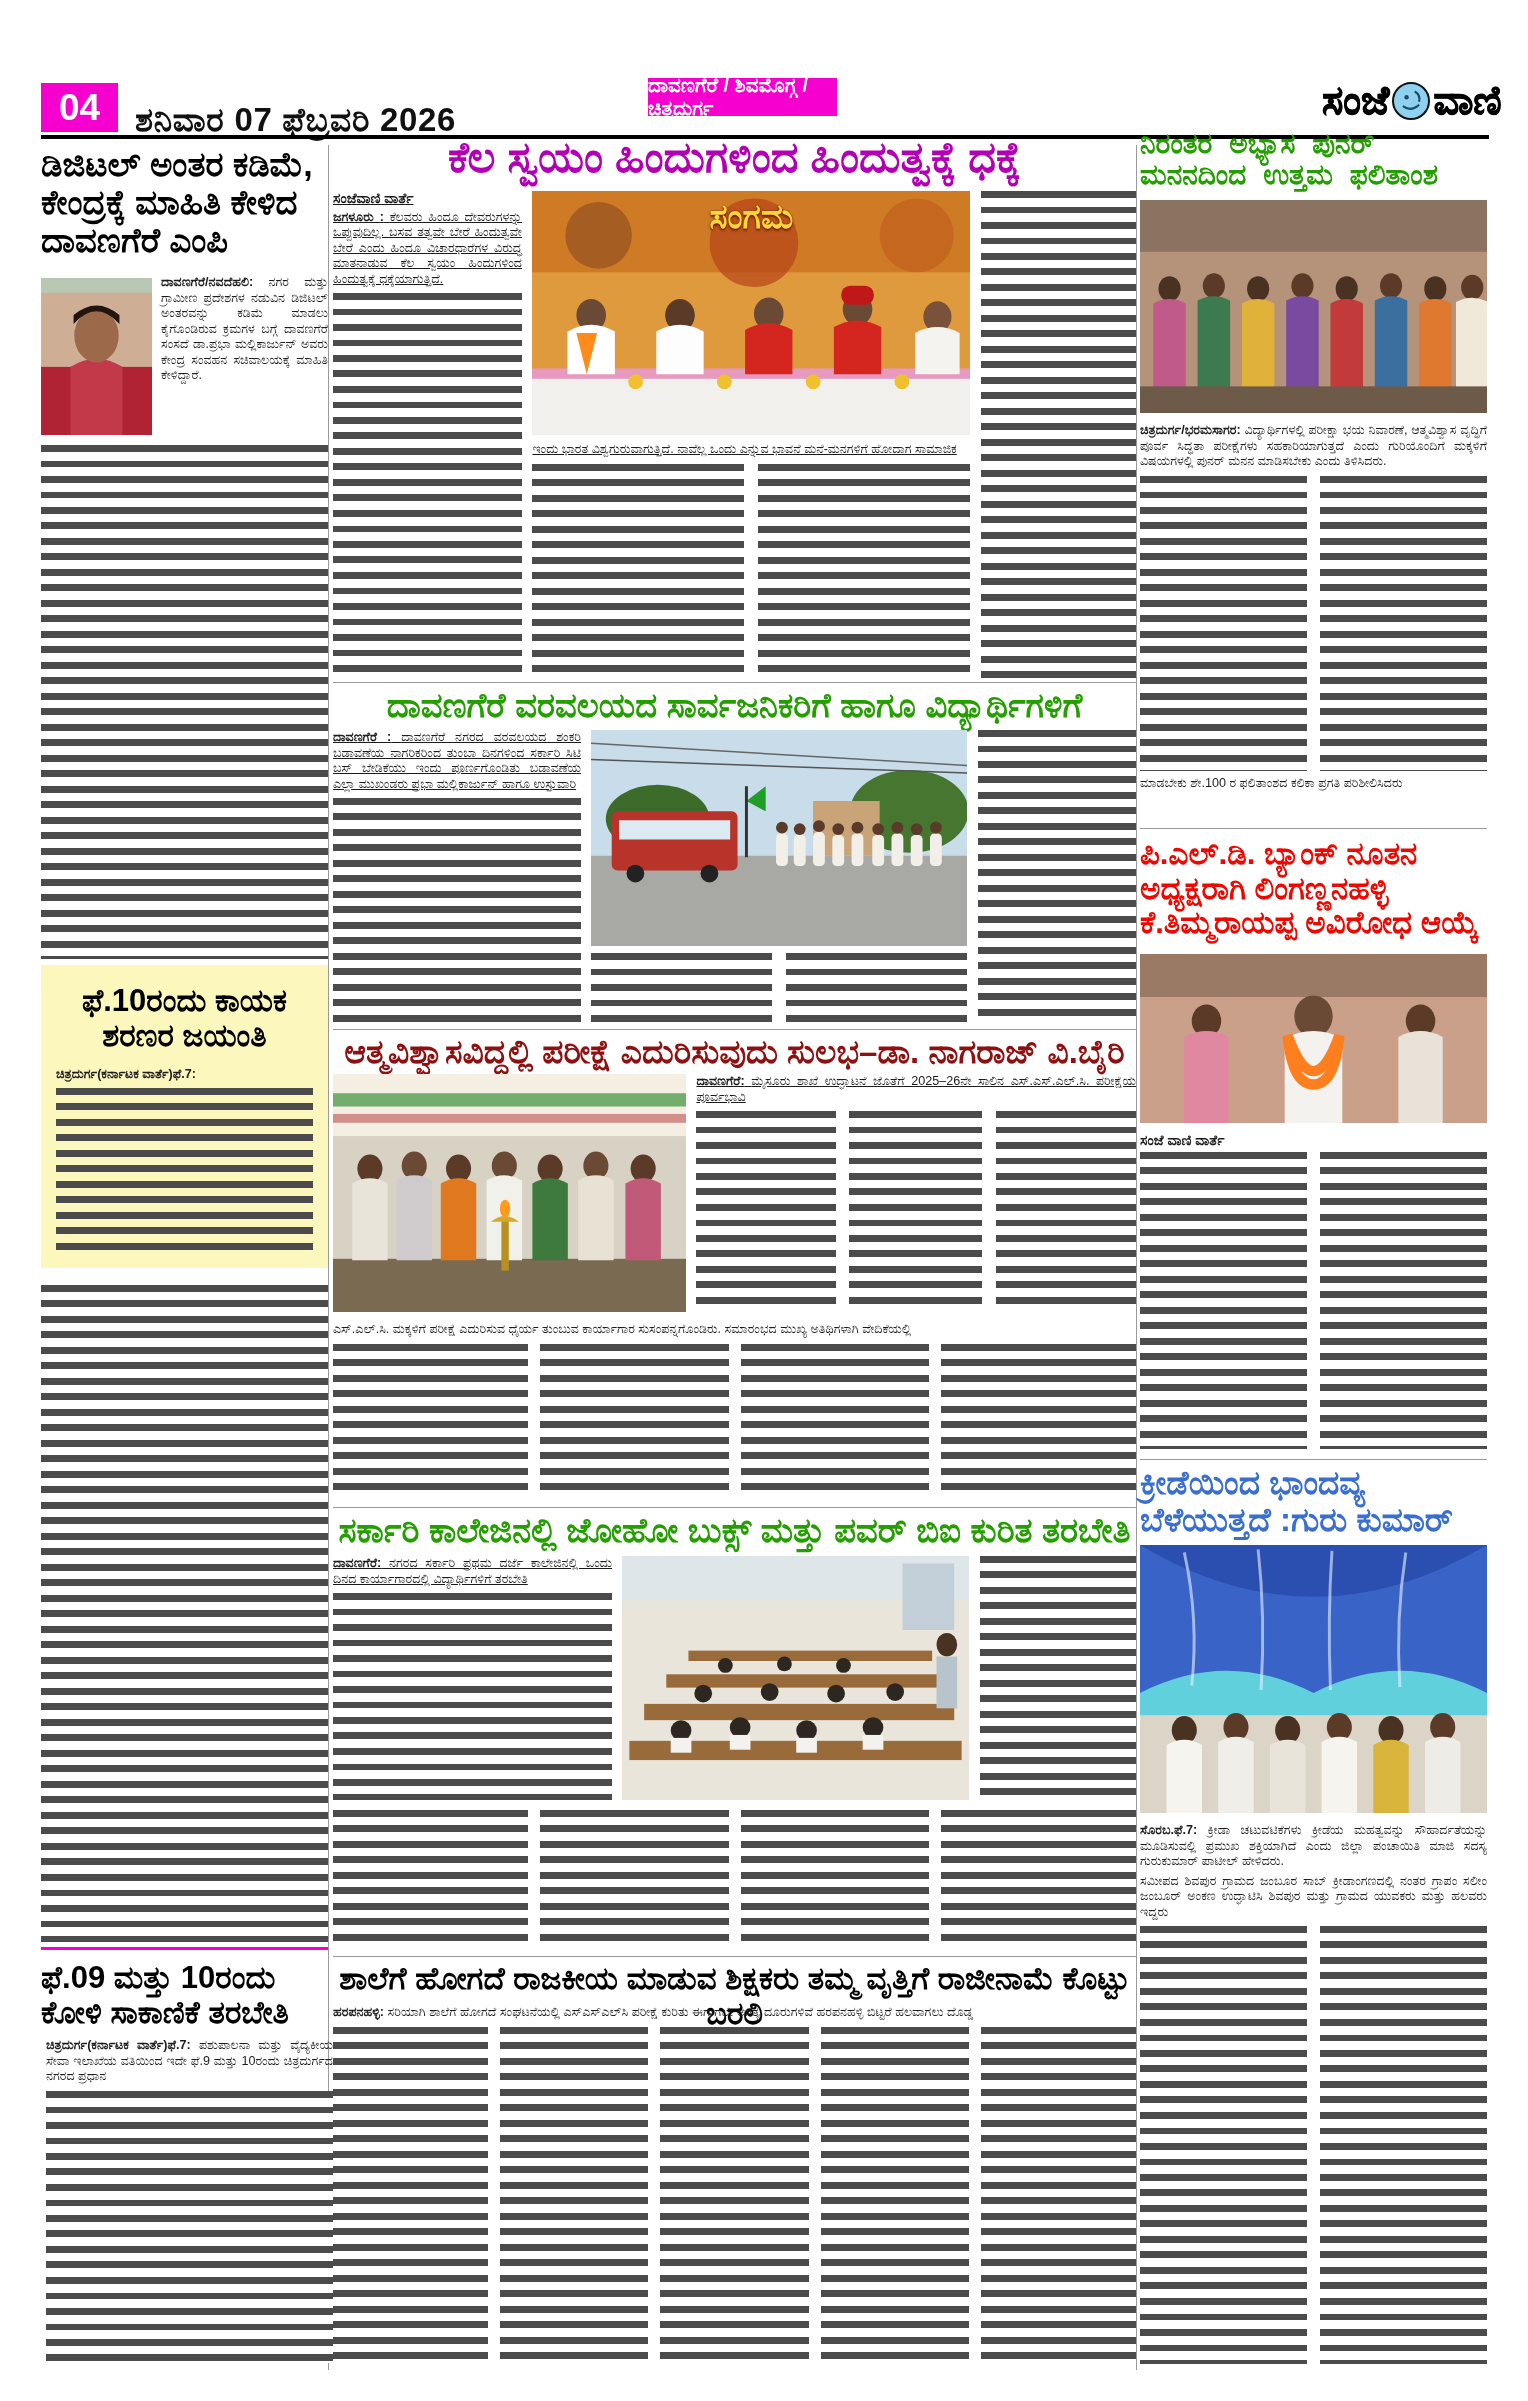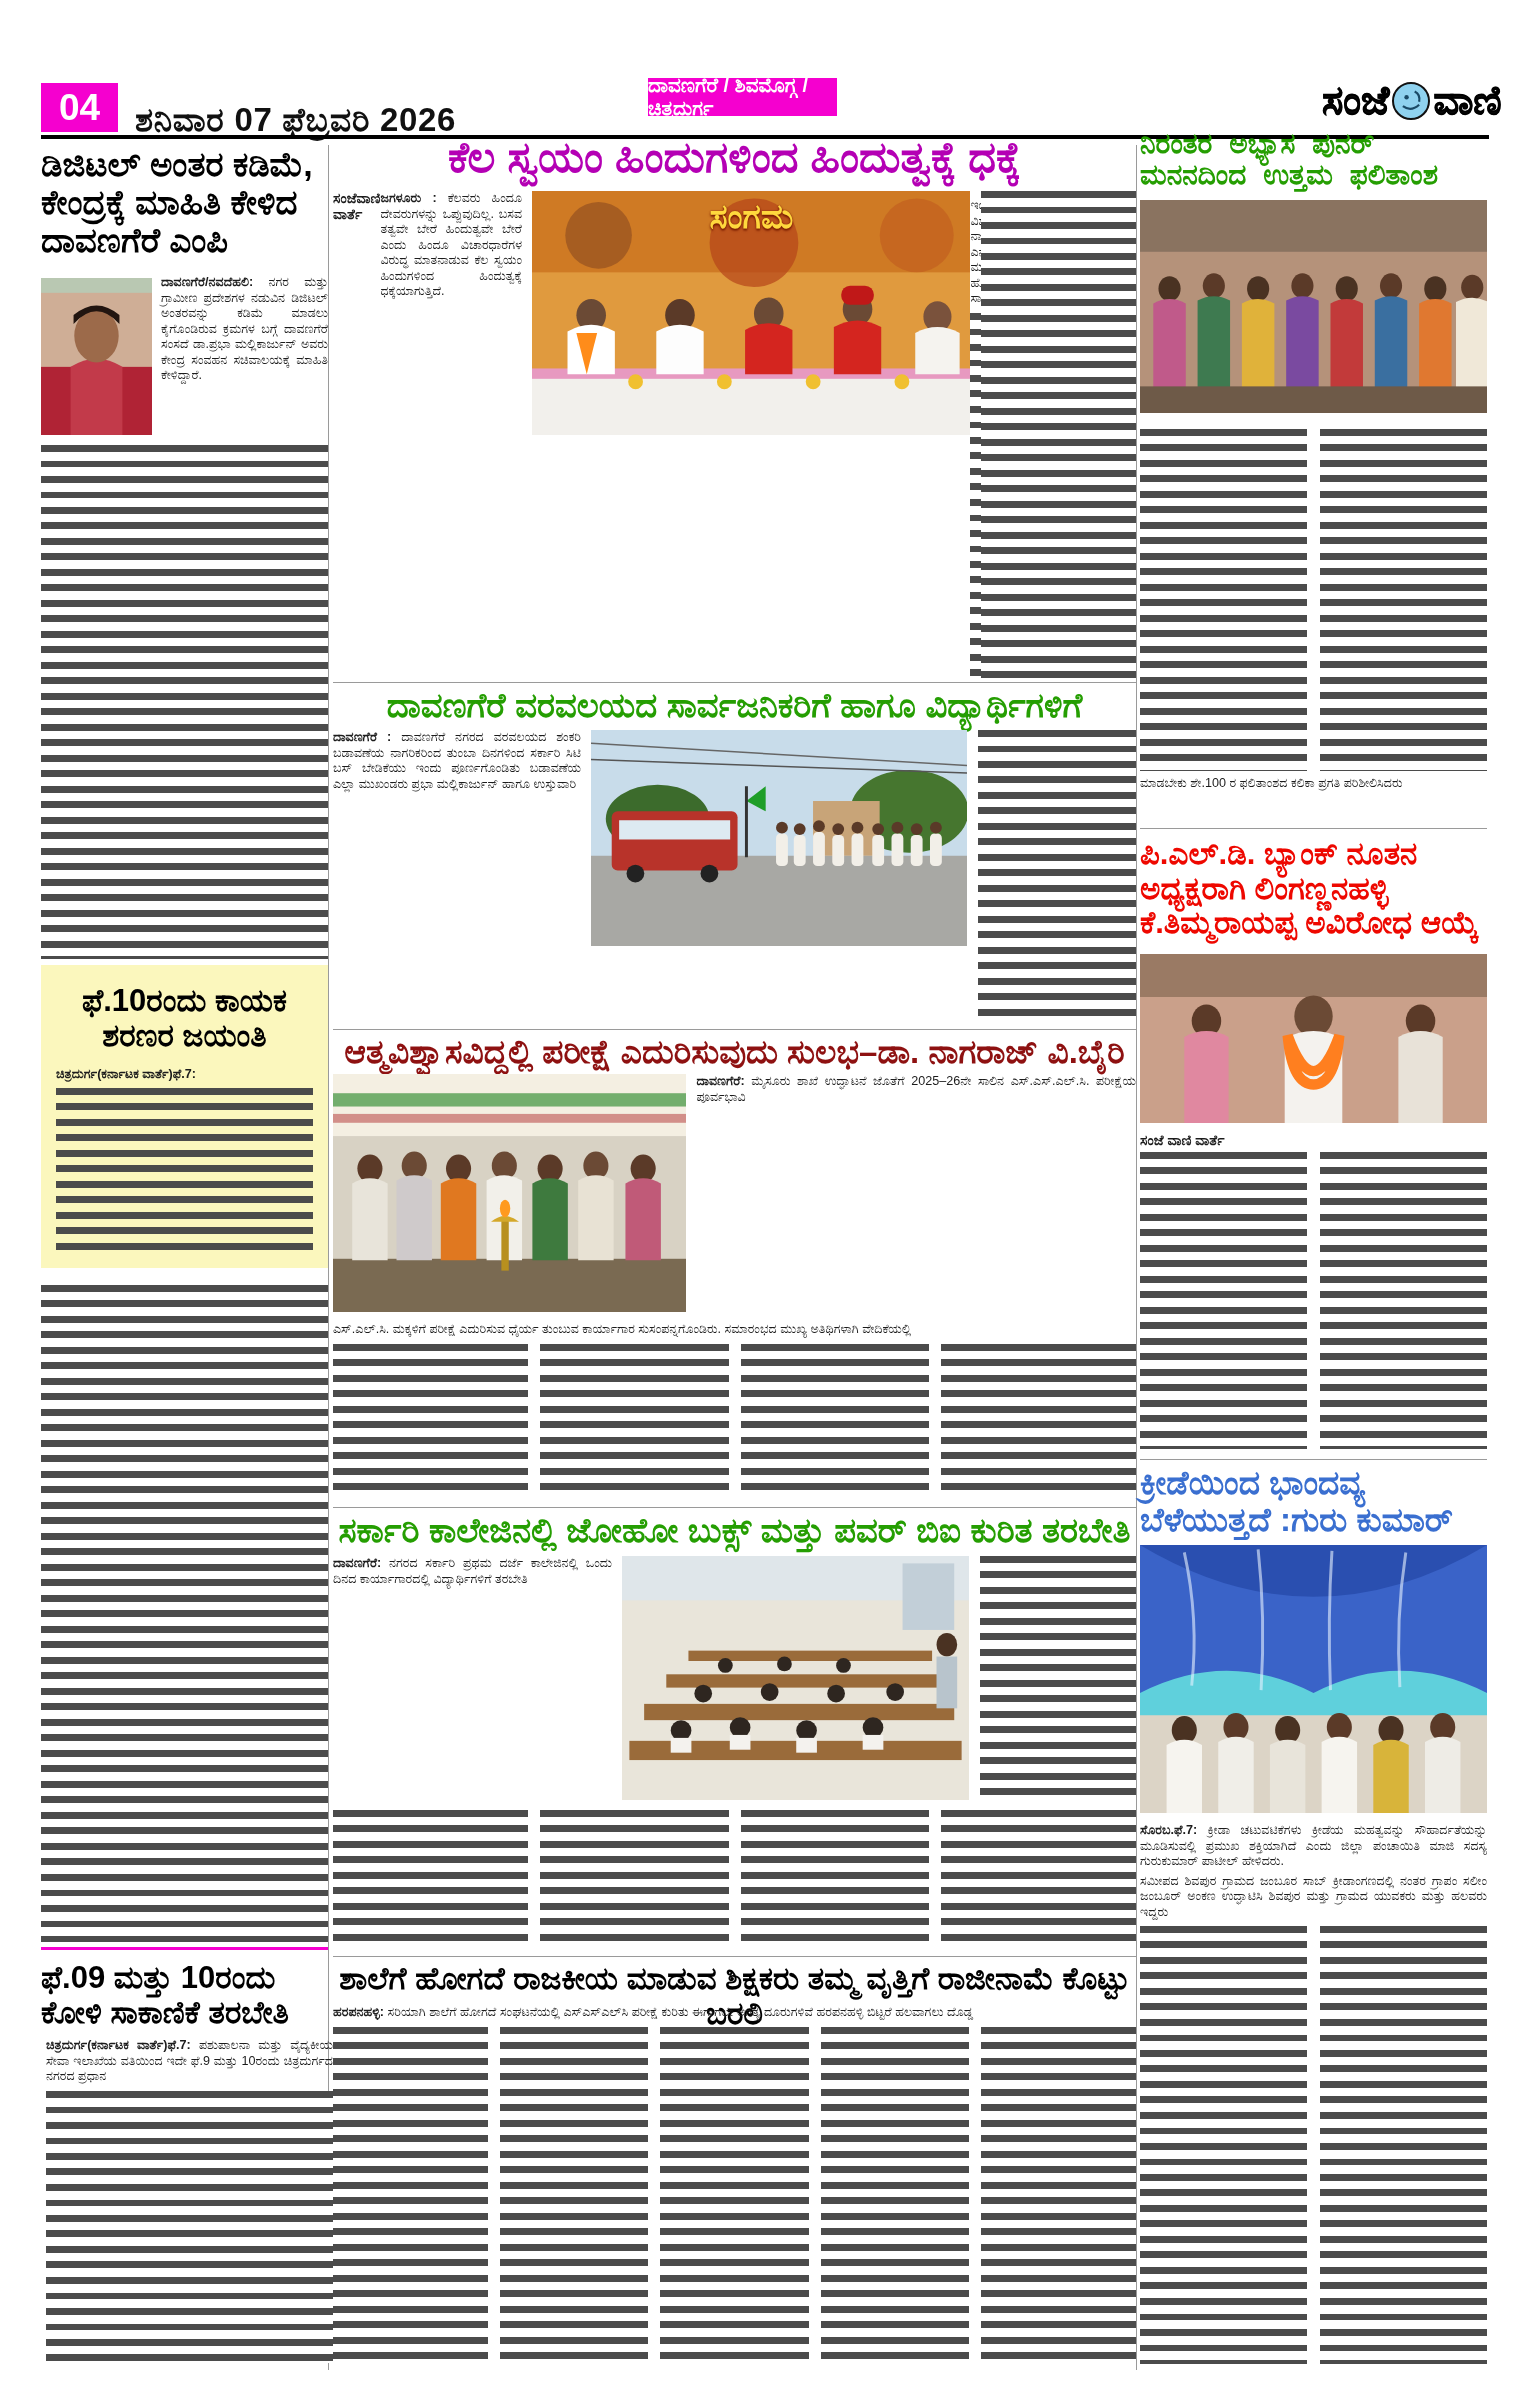--- a/index.html
+++ b/index.html
@@ -49,21 +49,21 @@
   .hl-red{color:#ee0800;font-size:31px;}
   .hl-red-c{color:#000000;font-size:31px;text-align:center;}
   .hl-blue{color:#3a6fd0;font-size:33px;}
   .yellowbox{background:#fbf7bd;box-sizing:border-box;padding:19px 15px 13.3px 15px;display:flex;flex-direction:column;}
   .yellowbox .hl{font-size:31px;color:#000;text-align:center;margin-bottom:13.3px;}
   .photo{overflow:hidden;background:#ccc;}
   .photo svg{display:block;width:100%;height:100%;}
   .banner-word{position:absolute;top:6px;left:0;right:0;text-align:center;font-size:34px;font-weight:800;
                color:#ffd83d;text-shadow:0 1.5px 2.2px #7a1d00,0 0 1.5px #7a1d00;}
   .row{display:flex;}
-  .col{display:flex;flex-direction:row;}
+  .col{display:flex;flex-direction:column;text-decoration:underline;}
   .gap{width:10.4px;flex:0 0 auto;}
 </style>
 </head>
 <body>
 
 <div class="page">
 
   <div class="abs pagenum">04</div>
   <div class="abs date">ಶನಿವಾರ 07 ಫೆಬ್ರವರಿ 2026</div>
   <div class="abs regionbox">ದಾವಣಗೆರೆ / ಶಿವಮೊಗ್ಗ / ಚಿತ್ರದುರ್ಗ</div>
@@ -382,20 +382,24 @@
         <ellipse cx="400" cy="120" rx="15" ry="17" fill="#4a3222"></ellipse>
           <path d="M378 140 q22 -12 44 0 l0 148 -44 0z" fill="#e07830"></path>
         <ellipse cx="450" cy="118" rx="15" ry="17" fill="#5b3a28"></ellipse>
           <path d="M428 138 q22 -12 44 0 l0 150 -44 0z" fill="#f0e8d8"></path>
       </g>
       <rect y="252" width="470" height="36" fill="#6e5a48"></rect>
     </svg>
   </div>
 
   <div class="abs tx" style="left:1140px;top:423px;width:347px;height:368px;">
+    <div>
+      <span class="dl">ಚಿತ್ರದುರ್ಗ/ಭರಮಸಾಗರ:</span>
+      <span>ವಿದ್ಯಾರ್ಥಿಗಳಲ್ಲಿ ಪರೀಕ್ಷಾ ಭಯ ನಿವಾರಣೆ, ಆತ್ಮವಿಶ್ವಾಸ ವೃದ್ಧಿಗೆ ಪೂರ್ವ ಸಿದ್ಧತಾ ಪರೀಕ್ಷೆಗಳು ಸಹಕಾರಿಯಾಗುತ್ತದೆ ಎಂದು ಗುರಿಯೊಂದಿಗೆ ಮಕ್ಕಳಿಗೆ ವಿಷಯಗಳಲ್ಲಿ ಪುನರ್ ಮನನ ಮಾಡಿಸಬೇಕು ಎಂದು ತಿಳಿಸಿದರು.</span>
+    </div>
     <div class="fill f2" style="margin-top:6px;"></div>
     <div style="margin-top:4.4px;">ಮಾಡಬೇಕು ಶೇ.100 ರ ಫಲಿತಾಂಶದ ಕಲಿಕಾ ಪ್ರಗತಿ ಪರಿಶೀಲಿಸಿದರು</div>
   </div>
 
   <h2 class="abs hl hl-red" style="left:1140px;top:837px;width:347px;">ಪಿ.ಎಲ್.ಡಿ. ಬ್ಯಾಂಕ್ ನೂತನ ಅಧ್ಯಕ್ಷರಾಗಿ ಲಿಂಗಣ್ಣನಹಳ್ಳಿ ಕೆ.ತಿಮ್ಮರಾಯಪ್ಪ ಅವಿರೋಧ ಆಯ್ಕೆ</h2>
 
   <div class="abs photo" style="left:1140px;top:954px;width:347px;height:169px;">
     <svg viewBox="0 0 470 228" preserveAspectRatio="none">
       <rect width="470" height="228" fill="#caa08a"></rect>
       <rect width="470" height="58" fill="#9a7a64"></rect>

